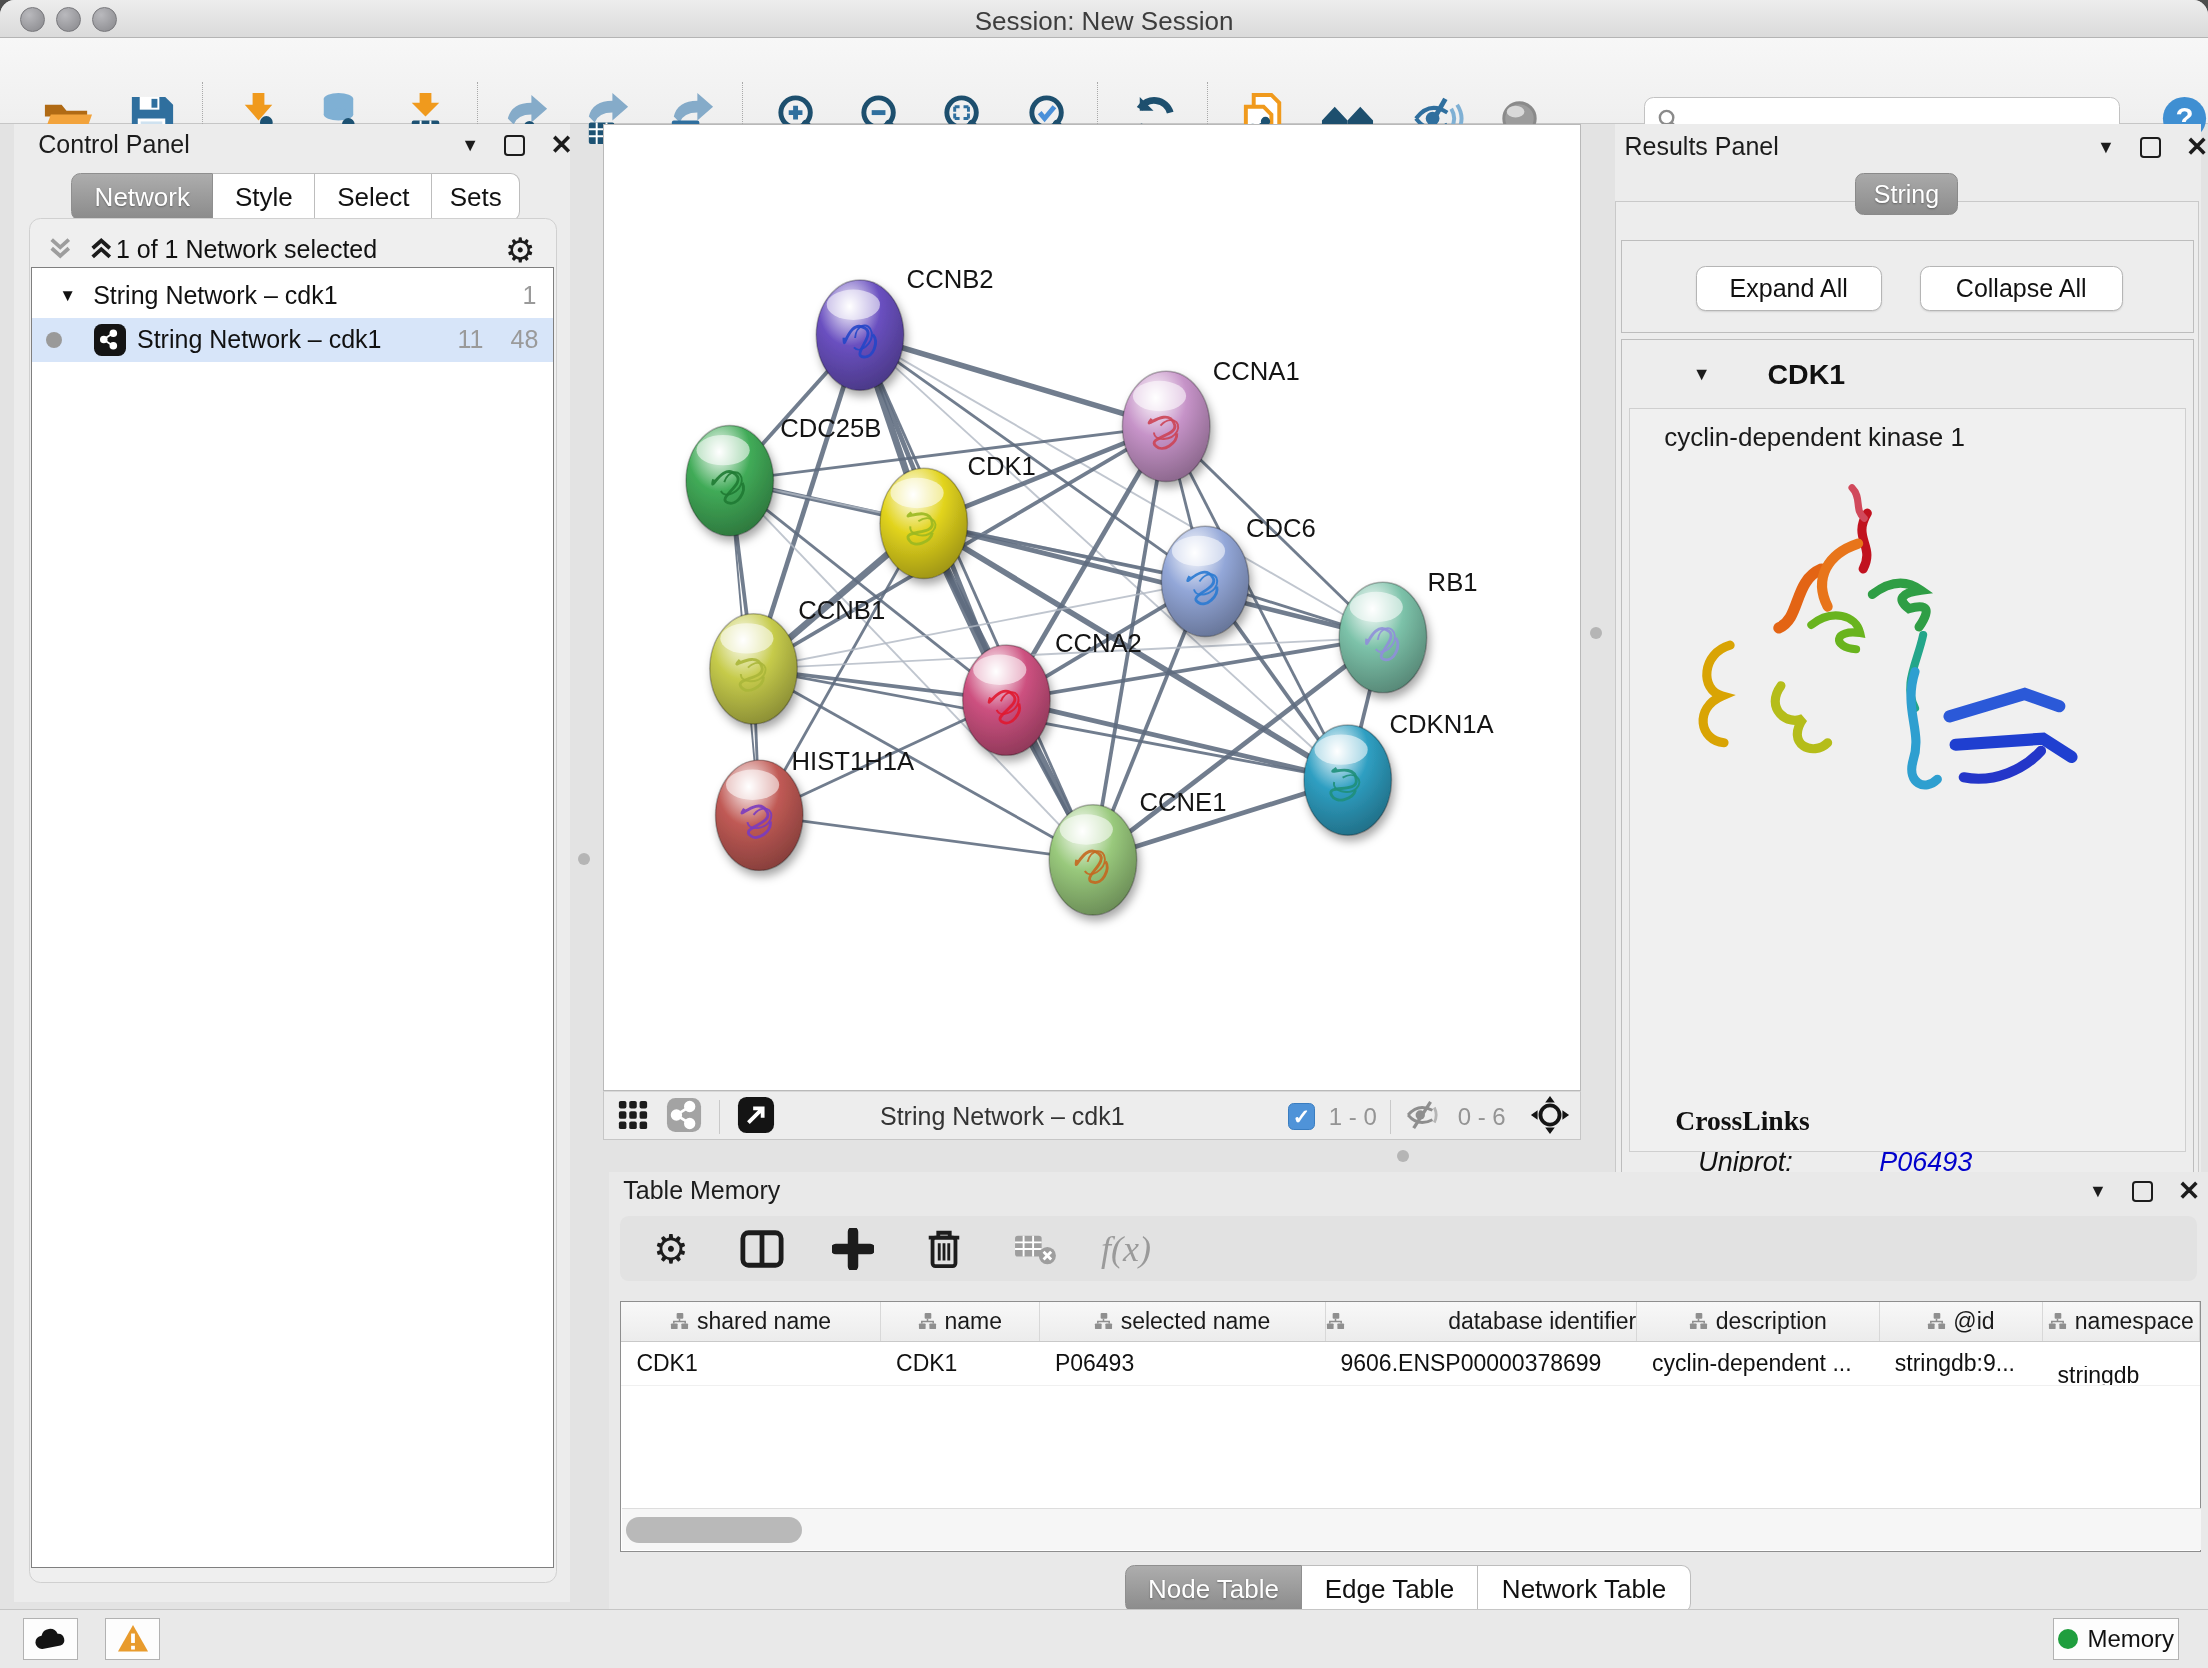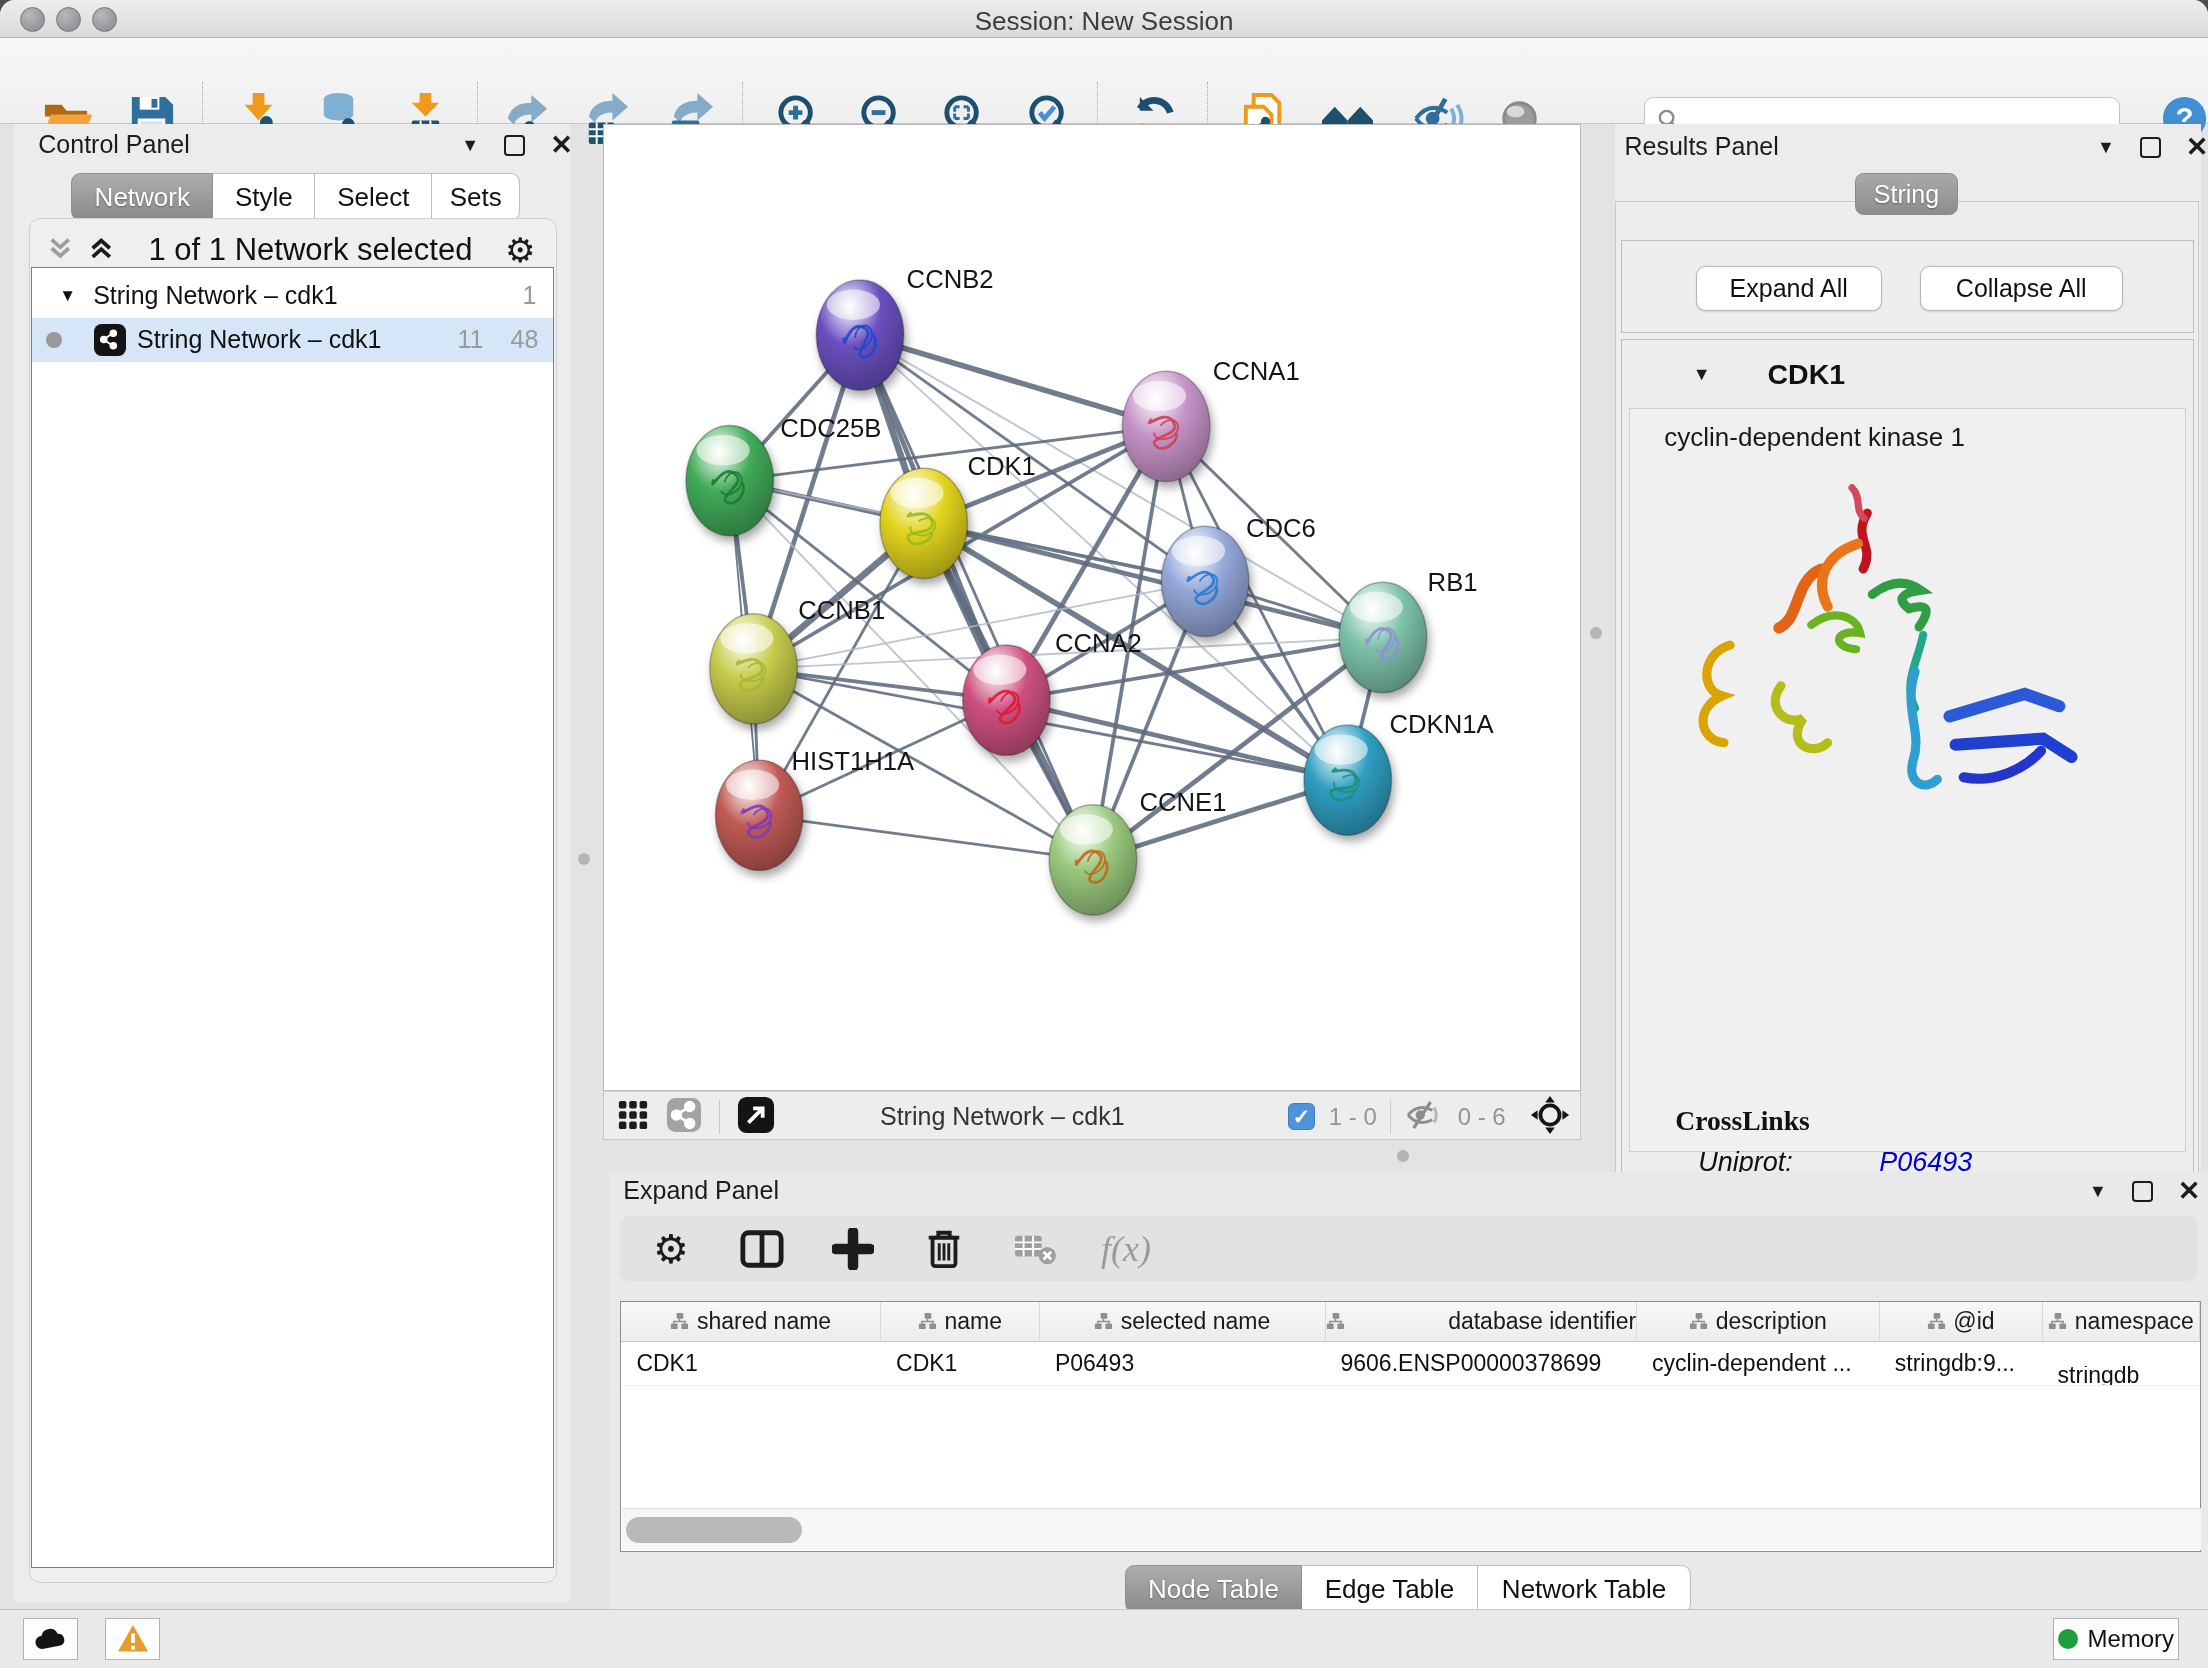--- a/index.html
+++ b/index.html
@@ -280,21 +280,21 @@
       <span class="chev" style="margin-left:17px">
         <svg width="28.5" height="28.5" viewBox="0 0 30 30">
             <path d="M6 6l9 8 9-8M6 15l9 8 9-8" stroke="#9d9d9d" stroke-width="4" fill="none"></path>
           </svg>
       </span>
       <span class="chev" style="margin-left:13.3px">
         <svg width="28.5" height="28.5" viewBox="0 0 30 30">
             <path d="M6 24l9-8 9 8M6 15l9-8 9 8" stroke="#1c1c1c" stroke-width="4" fill="none"></path>
           </svg>
       </span>
-      <span style="flex:1;text-align:center;font-size:31px;color:#111">1 of 1 Network selected</span>
+      <span style="flex:1;text-align:left;font-size:25px;color:#111">1 of 1 Network selected</span>
       <span style="margin-right:21px;font-size:34px;color:#1c1c1c;cursor:pointer">⚙</span>
     </div>
     <div class="tree">
       <div class="trow" style="margin-top:5.7px">
         <span style="margin-left:27px;font-size:17px">▼</span>
         <span style="margin-left:17px">String Network – cdk1</span>
         <span class="tcount" style="margin-left:auto;margin-right:17px">1</span>
       </div>
       <div class="trow selected">
         <span class="dot" style="margin-left:13.3px"></span>
@@ -629,21 +629,21 @@
             <div class="xl-row" style="top: 790px;"><span>GeneCard:</span><a>P06493</a></div>
             <div class="xl-row" style="top: 843px;"><span>Compartments:</span><a>9606.ENSP00000378699</a></div>
             <div class="xl-row" style="top: 895px;"><span>Tissues:</span><a>9606.ENSP00000378699</a></div>
             <div class="xl-row" style="top: 947px;"><span>Pharos:</span><a>P06493</a></div>
           </div>
       </div>
     </div>
   </div>
 
   <div class="tpanel">
-    <span class="panel-title abs" style="left:14.3px;top:3.8px">Expand Panel</span>
+    <span class="panel-title abs" style="left:14.3px;top:3.8px">Table Memory</span>
     <div class="ph-icons" style="left:1480px;top:5.7px">
       <span class="tri-btn">▼</span>
       <span class="float-btn"></span>
       <span class="close-btn">✕</span>
     </div>
     <div class="tp-toolbar">
       <span class="tp-ic" style="font-size:40px;color:#1c1c1c">⚙</span>
       <span class="tp-ic">
         <svg width="44" height="44" viewBox="0 0 46 46">
             <rect x="3" y="6" width="40" height="34" rx="6" stroke="#1c1c1c" stroke-width="5" fill="none"></rect>

